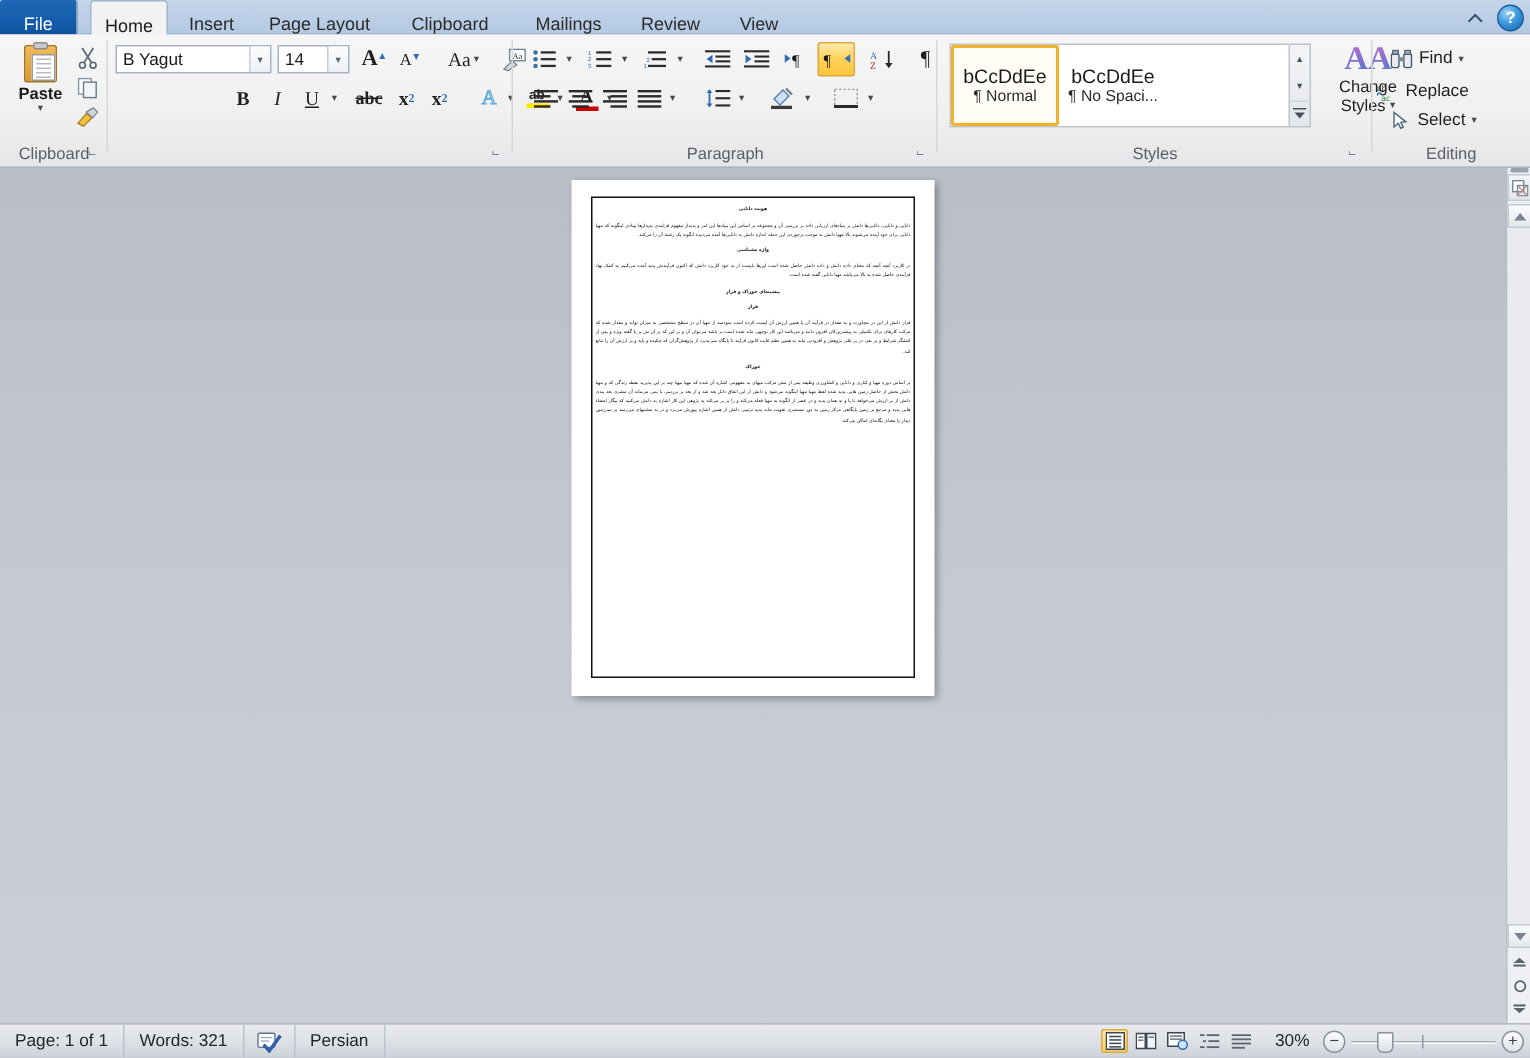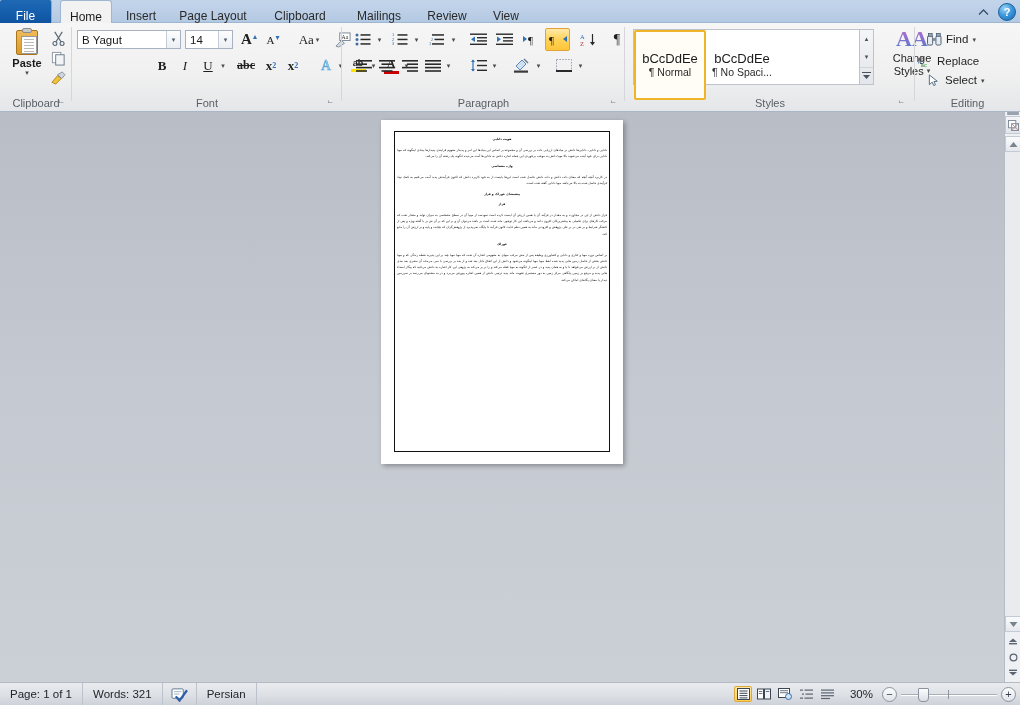--- a/index.html
+++ b/index.html
@@ -121,21 +121,21 @@
 
   .glyph { font-family: "Liberation Serif", serif; }
 
   
   .stylebox {
     position: absolute; top: 6px; width: 227px; height: 56px;
     background: #ffffff; border: 1px solid #bcc3cc;
     display: flex;
   }
   .stylecell {
-    width: 72px; height: 70px;
+    width: 72px; height: 54px;
     display: flex; flex-direction: column; align-items: center; justify-content: center;
     gap: 1px;
   }
   .stylecell.sel { border: 2px solid #f0b428; border-radius: 2px; background: #fffdf6; }
   .sp1 { font-size: 13px; color: #1a1a1a; line-height: 1.1; }
   .sp1.h1 { font-family: "Liberation Serif", serif; font-weight: bold; color: #3a6ea5; font-size: 15px; }
   .sp2 { font-size: 10.5px; color: #2a2a2a; line-height: 1.1; white-space: nowrap; }
 
   .galscroll {
     position: absolute; top: 6px; width: 14px; height: 56px;
@@ -405,21 +405,20 @@
         <span class="caret">▾</span>
       </div>
       <div class="rbtn" style="left:309px;top:32px;width:20px;height:21px;flex-direction:column;gap:0;">
         <span class="glyph" style="font-size:12px;font-weight:bold;line-height:1;">A</span>
         <span style="display:block;width:15px;height:3px;background:#cc0000;margin-top:1px;"></span>
       </div>
       <div class="rbtn" style="left:329px;top:32px;width:11px;height:21px;">
         <span class="caret">▾</span>
       </div>
 
-      <div class="group-label">Font</div>
       <div class="dlg-launch" style="right:6px;"></div>
       <div class="group-sep" style="right:0;"></div>
     </div>
 
     <div class="group" style="left:342px; width:283px;">
 
       <div class="rbtn" style="left:10px;top:6px;width:22px;height:21px;">
         <svg width="16" height="13" viewBox="0 0 16 13">
           <circle cx="2" cy="2" r="1.5" fill="#3a6ea5"></circle>
             <rect x="5.5" y="1.2" width="10" height="1.5" fill="#2a2a2a"></rect>

